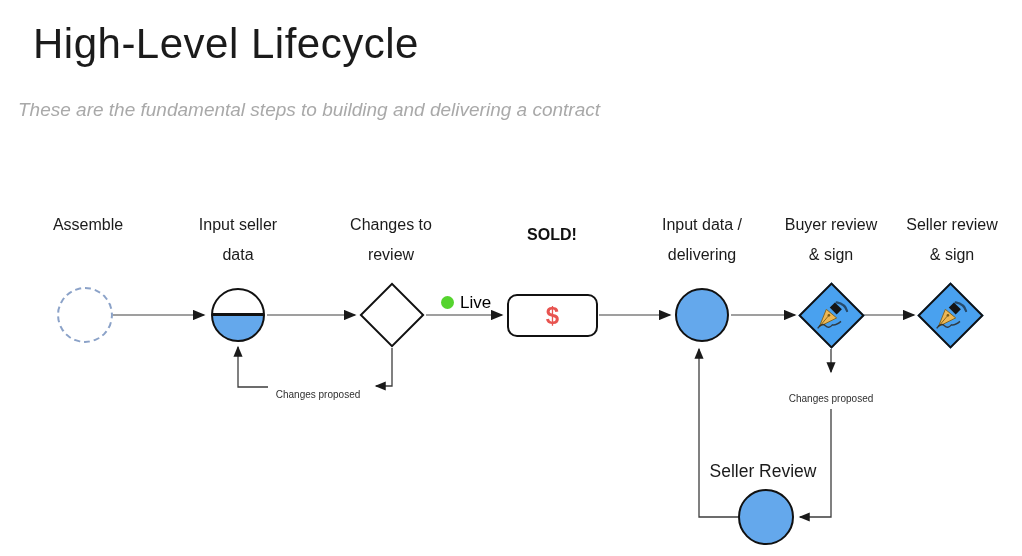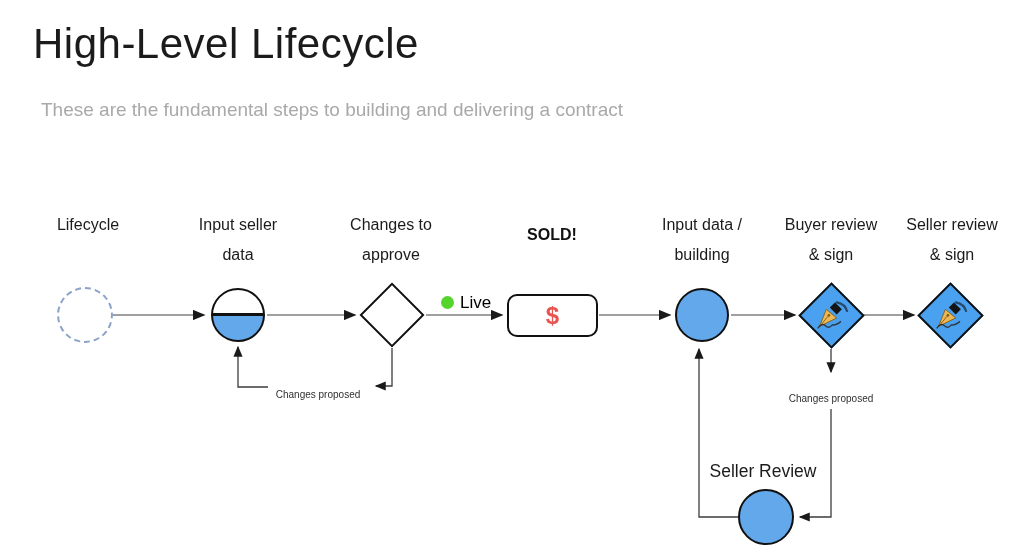--- a/index.html
+++ b/index.html
@@ -5,21 +5,21 @@
   html,body{margin:0;padding:0;background:#ffffff;}
   #canvas{
     position:relative;width:1022px;height:556px;background:#ffffff;
     font-family:"Liberation Sans", sans-serif;overflow:hidden;
   }
   .page-title{
     position:absolute;left:33px;top:20px;font-size:42px;line-height:48px;
     color:#1b1b1b;font-weight:400;letter-spacing:0.5px;
   }
   .page-subtitle{
-    position:absolute;left:41px;top:99px;font-size:19px;color:#a9a9a9;font-weight:400;
+    position:absolute;left:18px;top:99px;font-size:19px;color:#a9a9a9;font-weight:400;font-style:italic;
   }
   .node-label{
     position:absolute;transform:translateX(-50%);text-align:center;
     font-size:16px;line-height:30px;color:#1b1b1b;white-space:nowrap;top:210px;
   }
   .node-label span{display:block;}
   .sold-label{position:absolute;transform:translateX(-50%);top:226px;font-size:16px;font-weight:700;color:#111;}
   .small-label{
     position:absolute;transform:translateX(-50%);font-size:10px;color:#2f2f2f;white-space:nowrap;
   }
@@ -91,34 +91,34 @@
 
     <path d="M392 348 V386 H376" stroke="#3d3d3d" stroke-width="1.3" fill="none" marker-end="url(#ah)"></path>
     <path d="M268 387 H238 V347" stroke="#3d3d3d" stroke-width="1.3" fill="none" marker-end="url(#ah)"></path>
 
     <path d="M831 349 V372" stroke="#3d3d3d" stroke-width="1.3" fill="none" marker-end="url(#ah)"></path>
     <path d="M831 409 V517 H800" stroke="#3d3d3d" stroke-width="1.3" fill="none" marker-end="url(#ah)"></path>
     <path d="M738 517 H699 V349" stroke="#3d3d3d" stroke-width="1.3" fill="none" marker-end="url(#ah)"></path>
   </svg>
 
   <div class="node-label" style="left:88px">
-    <span>Lifecycle</span>
+    <span>Assemble</span>
   </div>
   <div class="node-label" style="left:238px">
     <span>Input seller</span>
     <span>data</span>
   </div>
   <div class="node-label" style="left:391px">
     <span>Changes to</span>
-    <span>approve</span>
+    <span>review</span>
   </div>
   <div class="sold-label" style="left:552px">SOLD!</div>
   <div class="node-label" style="left:702px">
     <span>Input data /</span>
-    <span>building</span>
+    <span>delivering</span>
   </div>
   <div class="node-label" style="left:831px">
     <span>Buyer review</span>
     <span>&amp; sign</span>
   </div>
   <div class="node-label" style="left:952px">
     <span>Seller review</span>
     <span>&amp; sign</span>
   </div>
 

